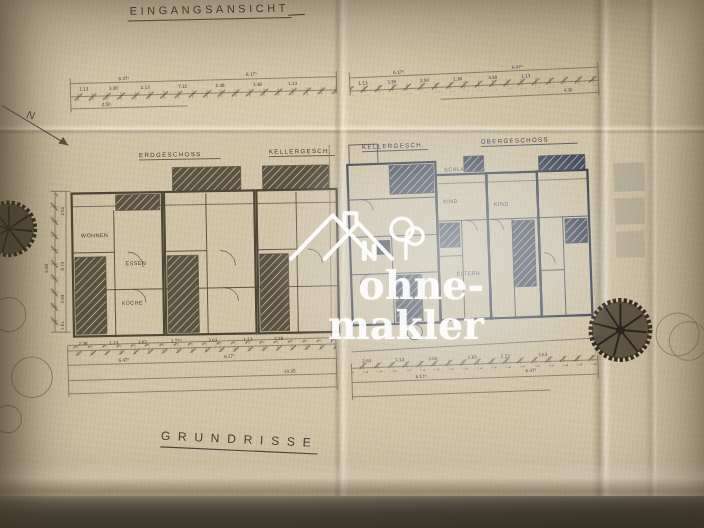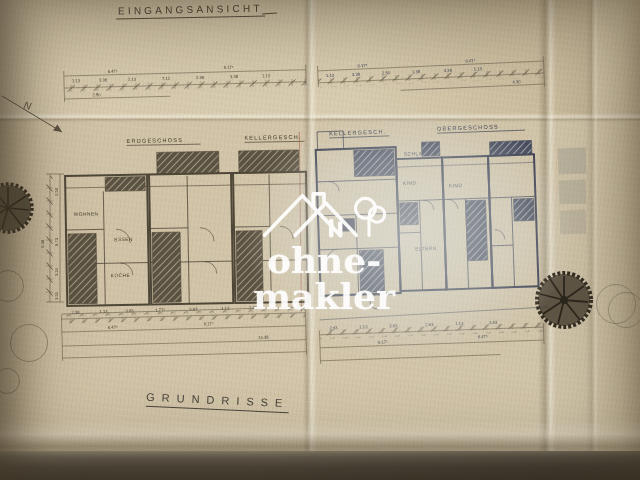--- a/index.html
+++ b/index.html
@@ -39,21 +39,21 @@
   
   .ring{position:absolute;border-radius:50%;border:1px solid rgba(110,100,80,.6);}
   
   .title-top{left:116px;top:4px;font-size:10px;letter-spacing:3.2px;color:#3f3a2e;
     transform:rotate(-1.2deg);border-bottom:1px solid #50483a;padding:0 2px 2px;}
   .title-tick{left:262px;top:13px;width:15px;height:0;border-top:1px solid #50483a;transform:rotate(-3deg);}
   .title-bottom{left:146px;top:394px;font-size:11px;letter-spacing:7px;color:#45403a;
     transform:rotate(2.6deg);border-bottom:1.2px solid #4a443c;padding-bottom:3px;}
   .north-label{left:24px;top:100px;font-size:10px;font-style:italic;color:#5a5242;transform:rotate(12deg);}
   
-  .wm{left:208px;top:182px;width:232px;text-align:center;opacity:.93;pointer-events:none;}
+  .wm{left:208px;top:182px;width:232px;text-align:right;opacity:.93;pointer-events:none;}
   .wm svg{display:block;margin:0 auto 2px;}
   .wm-text{font-family:"DejaVu Serif",serif;font-weight:bold;font-size:36px;color:#ffffff;
     line-height:1;text-shadow:0 0 2px rgba(255,255,255,.35);}
   
   .flbl{font-family:"Liberation Sans",sans-serif;font-size:5.6px;letter-spacing:1.2px;}
   .rlbl{font-family:"Liberation Sans",sans-serif;font-size:4.8px;letter-spacing:.5px;}
   .dim{font-family:"Liberation Sans",sans-serif;font-size:4.2px;}
 </style>
 </head>
 <body>

